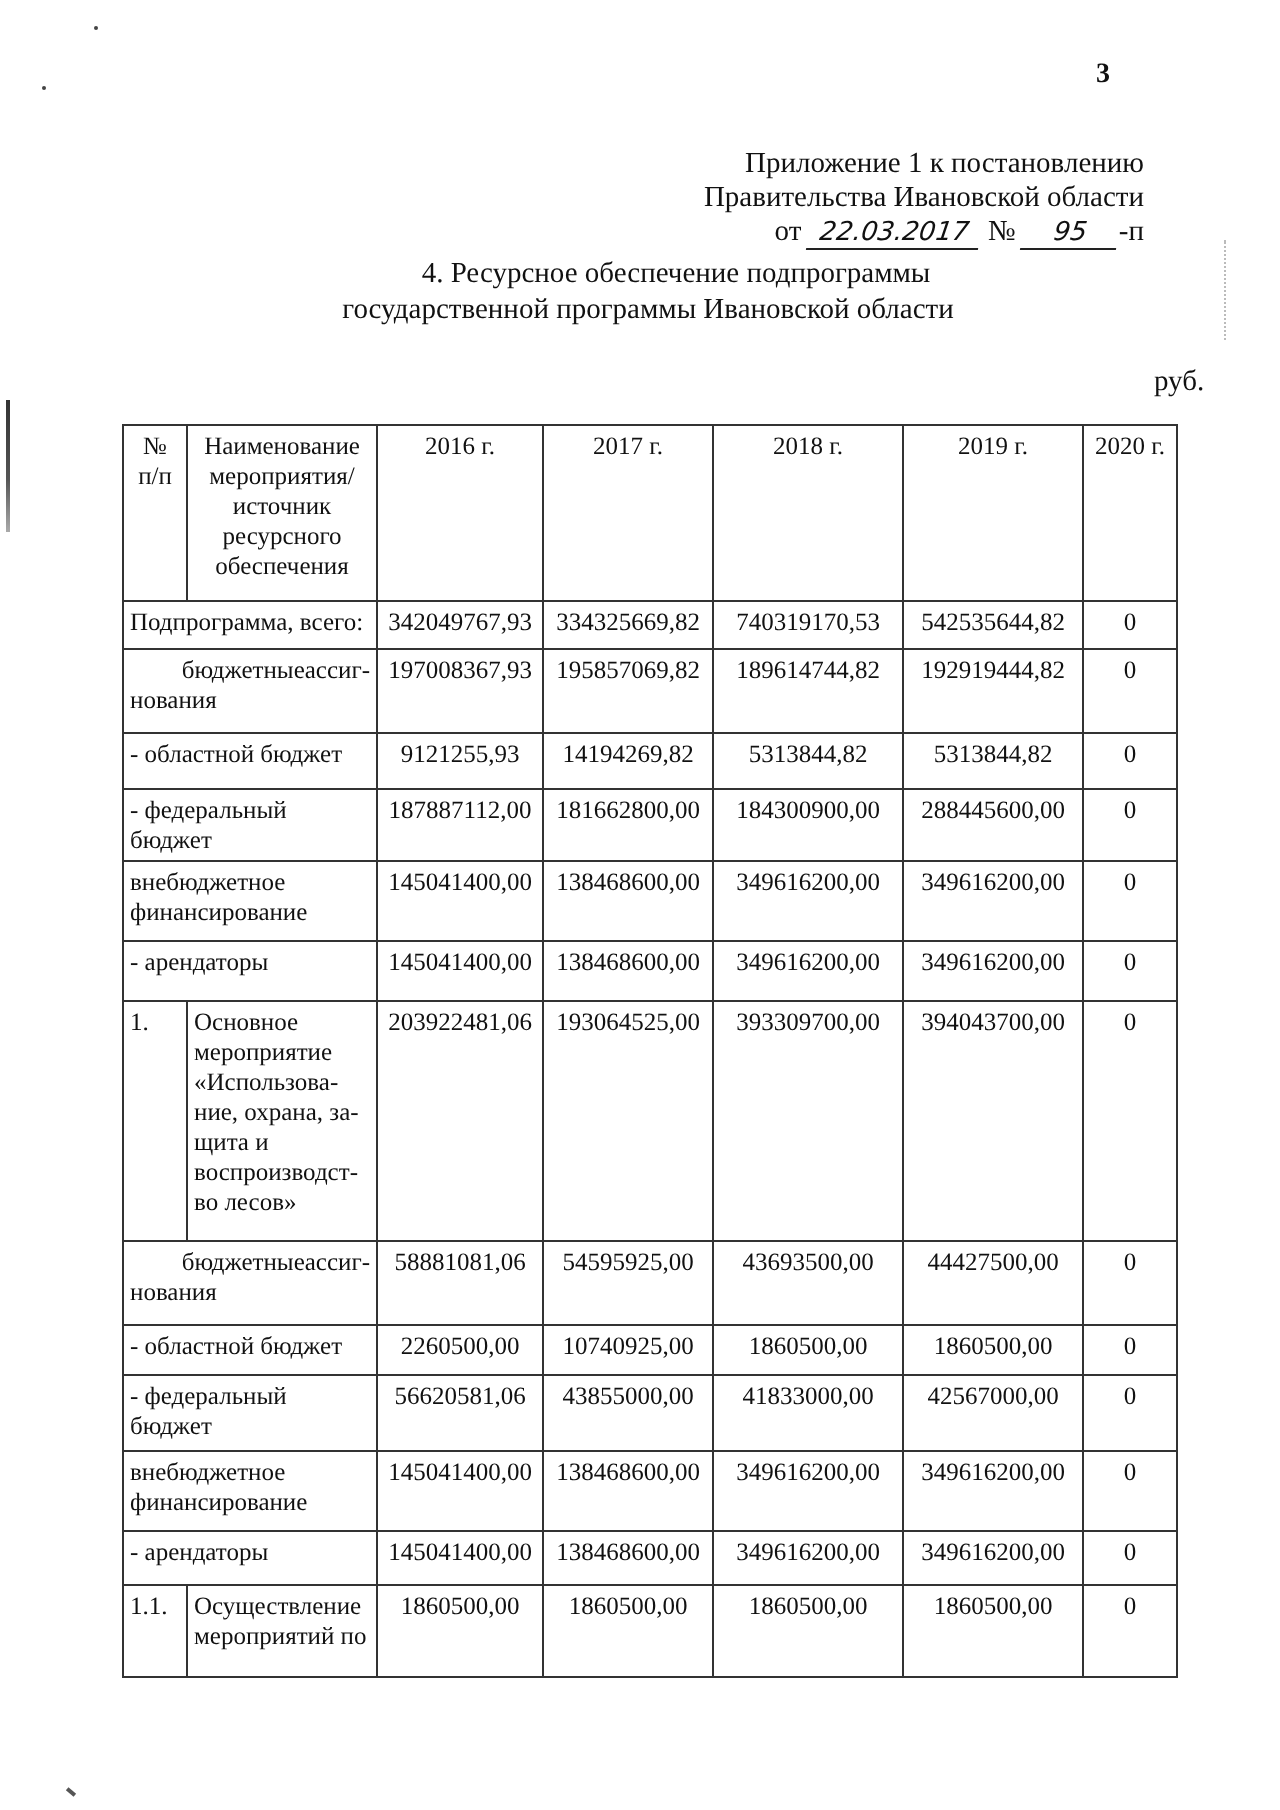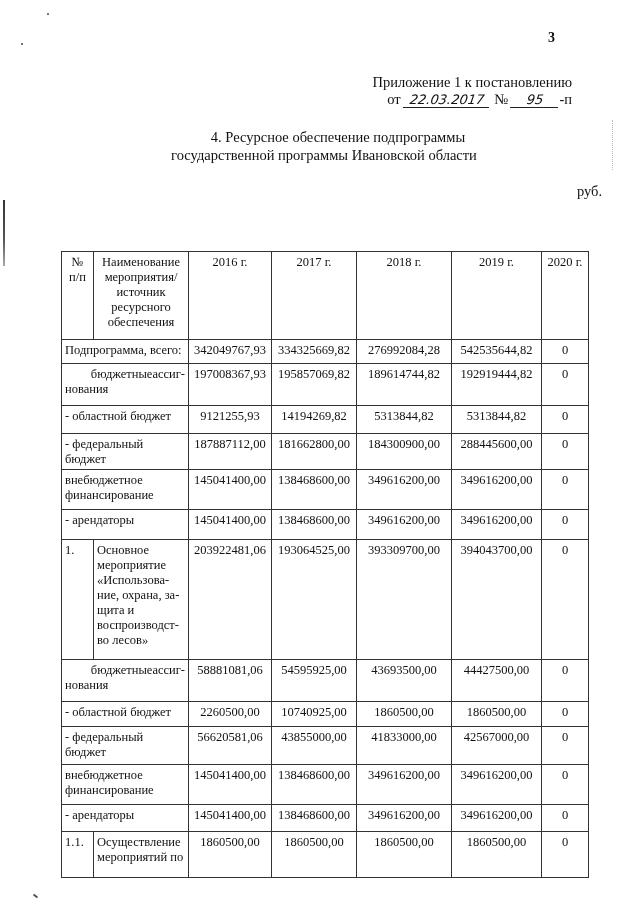--- a/index.html
+++ b/index.html
@@ -48,21 +48,21 @@
     background:#555; transform: rotate(40deg);
   }
   .dashed-v {
     position:absolute; left:612px; top:120px; width:0; height:50px;
     border-left:1px dotted #bbb;
   }
 
   table.res {
     position: absolute; top: 212px; left: 61px;
     border-collapse: collapse; table-layout: fixed;
-    font-size: 12.5px; line-height: 15px; margin-top: 39px;
+    font-size: 12.5px; line-height: 15px;
   }
   table.res td {
     border: 1px solid #333;
     vertical-align: top; padding: 3px 3px 2px 3px;
   }
   col.c-num { width: 32px; }
   col.c-name { width: 95px; }
   col.c-y16 { width: 83px; }
   col.c-y17 { width: 85px; }
   col.c-y18 { width: 95px; }
@@ -76,20 +76,21 @@
   td.label-span { padding-left: 2px; }
   td.item-no { font-weight: normal; }
 </style>
 </head>
 <body>
 
 <div class="page-number">3</div>
 
 <div class="appendix">
   <span class="line">Приложение 1 к постановлению</span>
+  <span class="line">Правительства Ивановской области</span>
   <span class="line">
     <span>от</span>
     <span class="handwritten hw-date">22.03.2017</span>
     <span>№</span>
     <span class="handwritten hw-num">95</span><span>-п</span>
   </span>
 </div>
 
 <div class="dashed-v"></div>
 
@@ -123,21 +124,21 @@
     <td class="hdr">2017 г.</td>
     <td class="hdr">2018 г.</td>
     <td class="hdr">2019 г.</td>
     <td class="hdr">2020 г.</td>
   </tr>
 
   <tr style="height:24px;">
     <td colspan="2" class="name label-span">Подпрограмма, всего:</td>
     <td class="num-cell">342049767,93</td>
     <td class="num-cell">334325669,82</td>
-    <td class="num-cell">276992084,28</td>
+    <td class="num-cell">740319170,53</td>
     <td class="num-cell">542535644,82</td>
     <td class="zero">0</td>
   </tr>
 
   <tr style="height:42px;">
     <td colspan="2" class="name label-span">
       <span class="just-line">
             <span>бюджетные</span>
             <span>ассиг-</span>
           </span>

